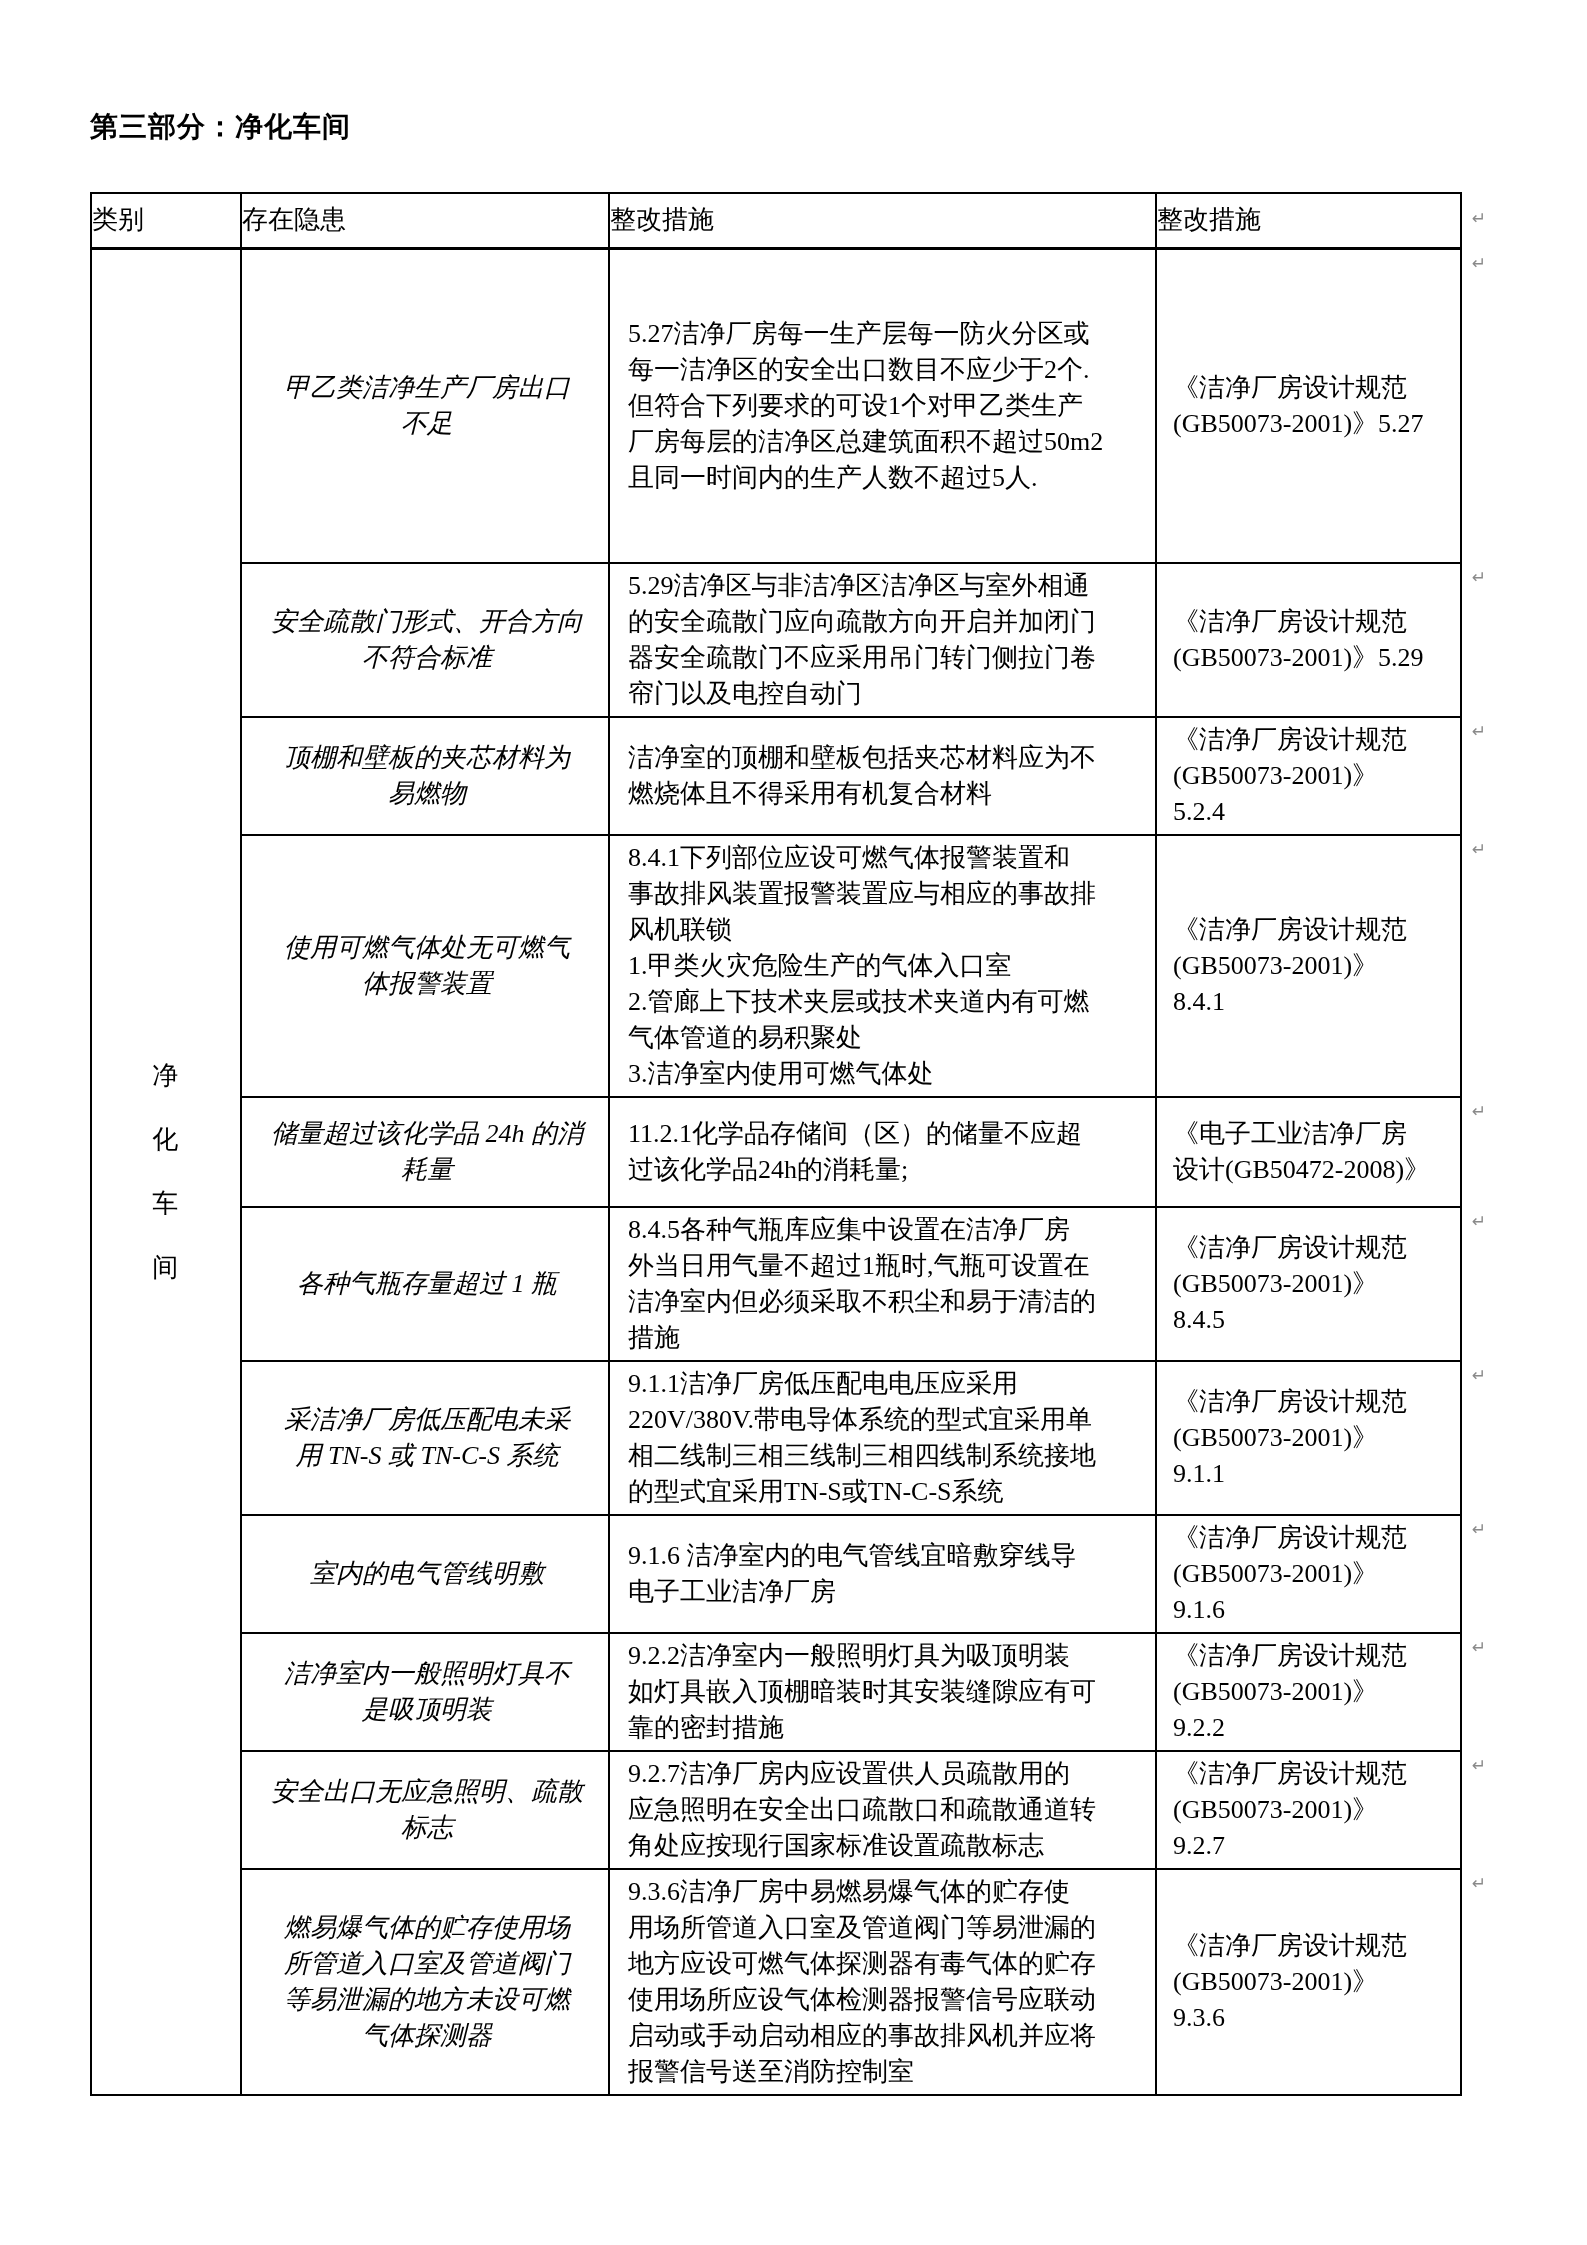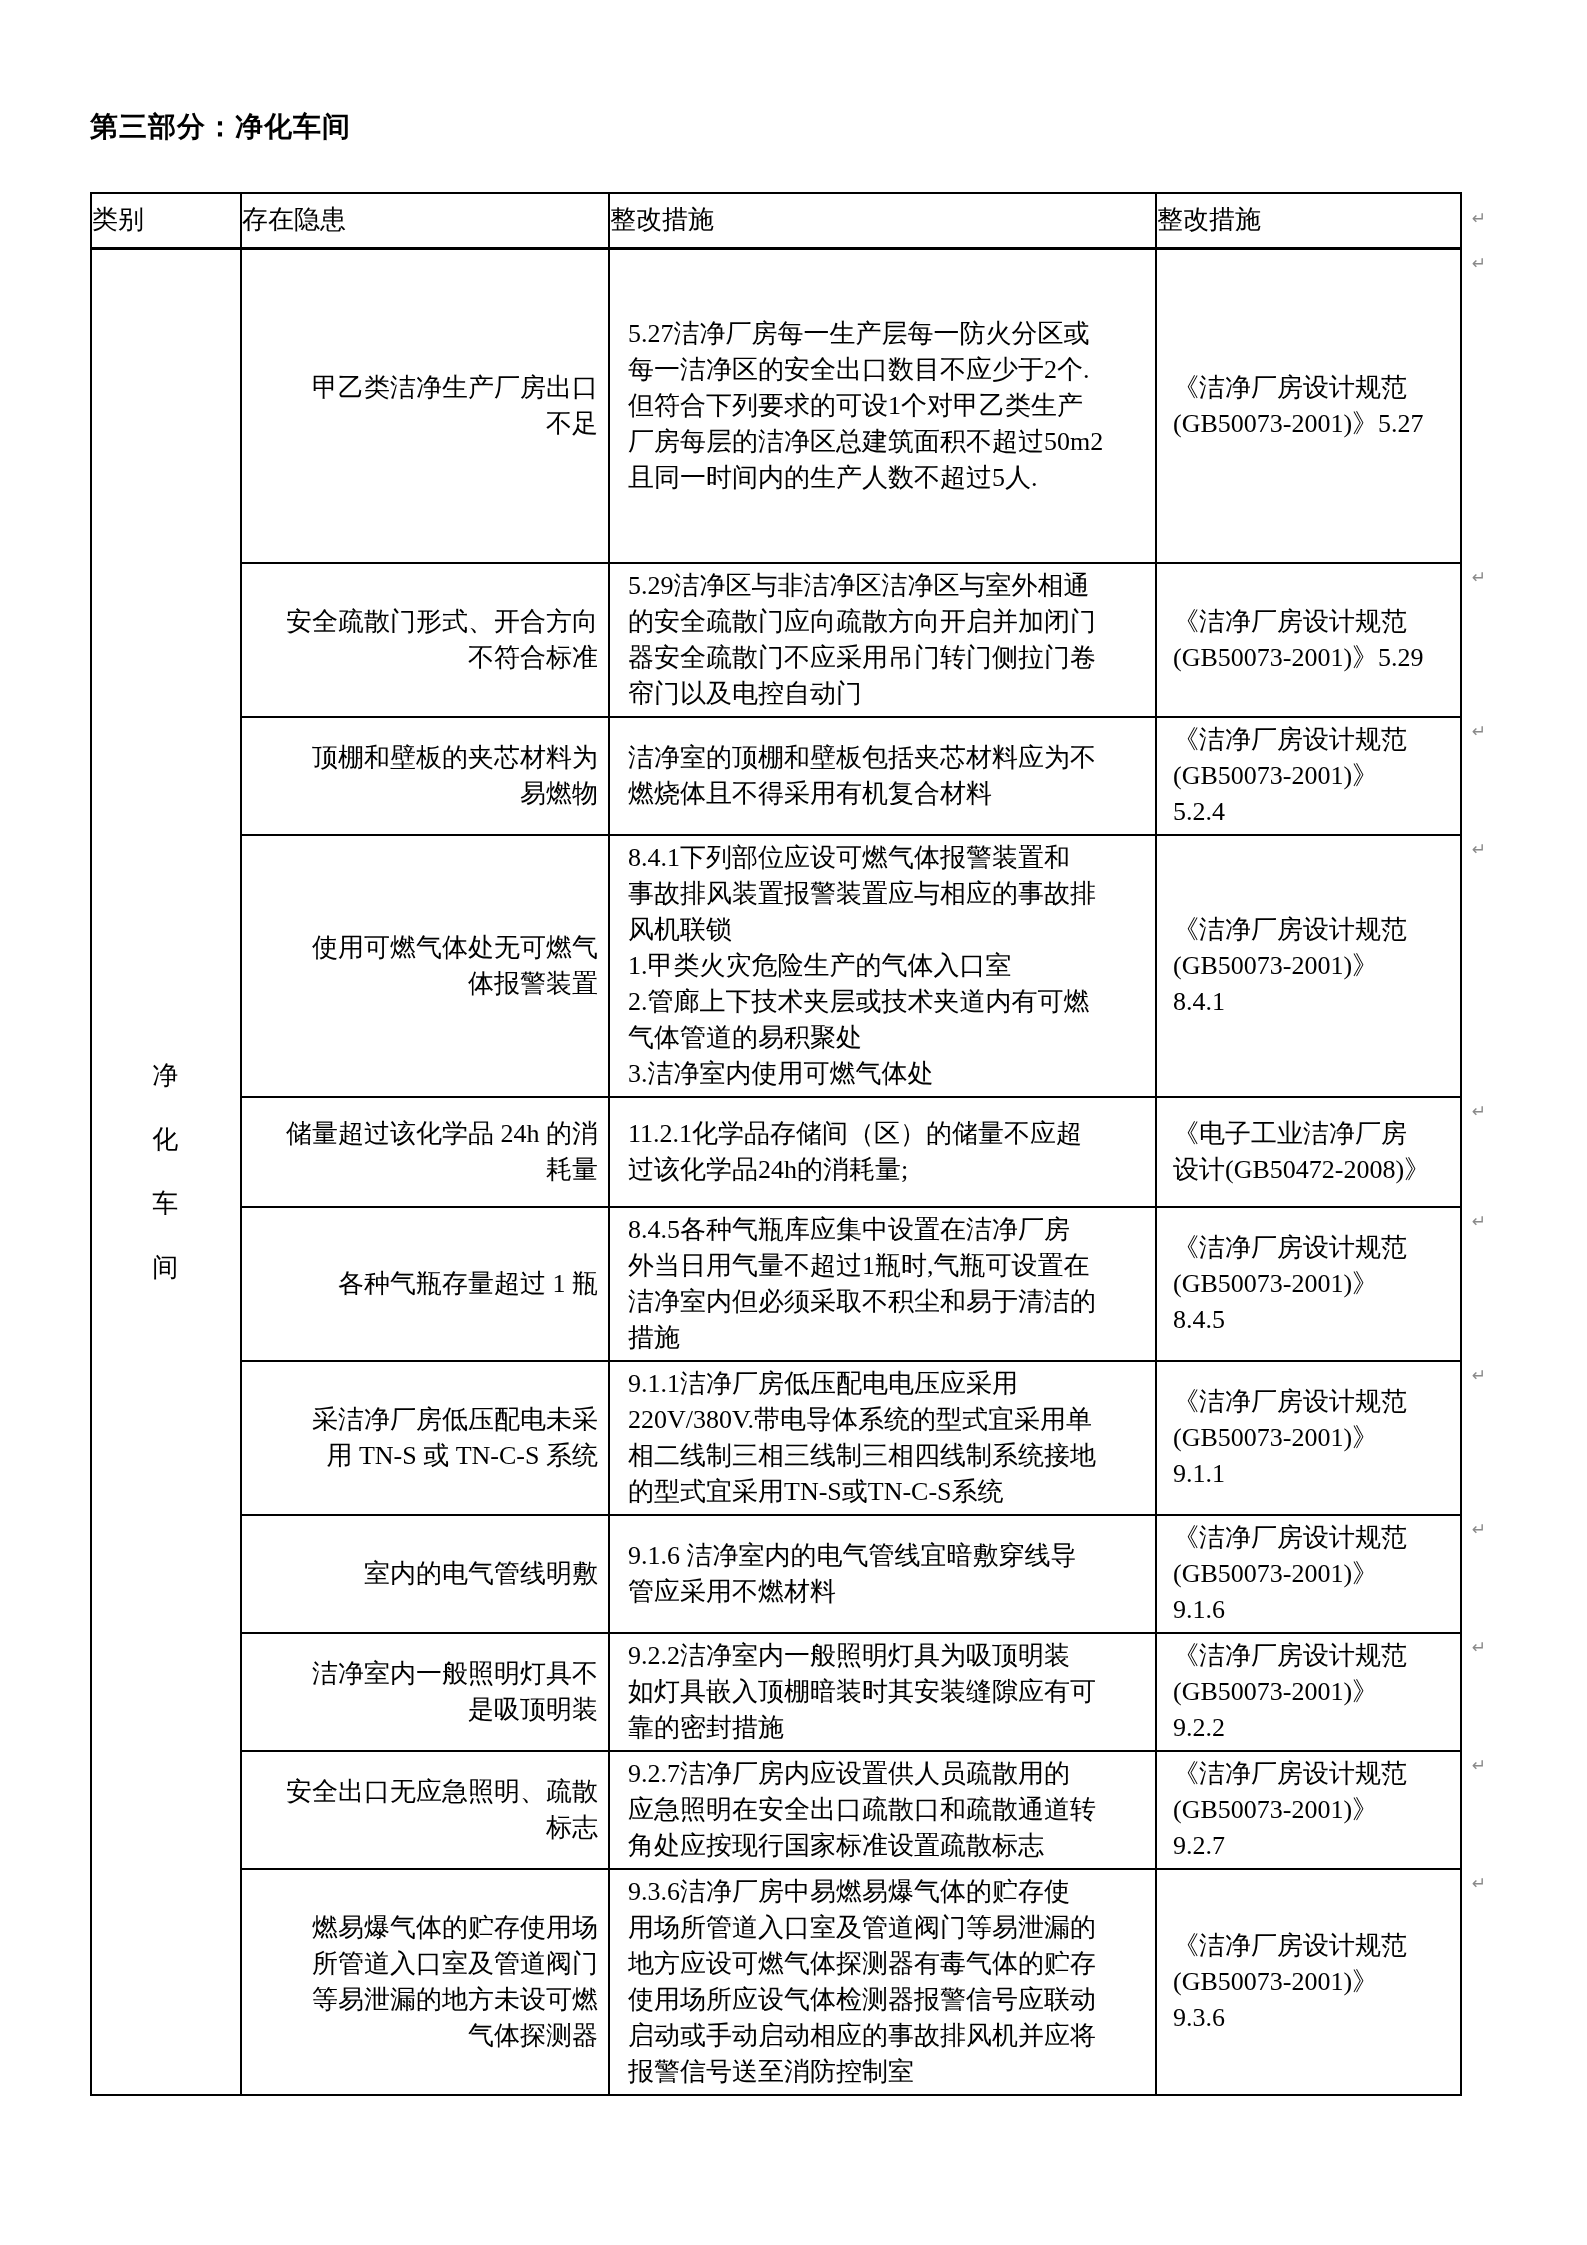--- a/index.html
+++ b/index.html
@@ -57,21 +57,21 @@
     text-align: center;
     vertical-align: middle;
   }
   td.cat .vtext {
     display: inline-block;
     width: 1.05em;
     word-break: break-all;
     line-height: 64px;
     text-align: left;
   }
-  td.hz  { text-align: right; padding: 4px 10px 4px 14px; }
+  td.hz  { text-align: center; padding: 4px 10px 4px 14px; font-style: italic; }
   td.ms  { text-align: left; padding: 4px 6px 4px 18px; }
   td.std, th.std { position: relative; }
   td.std { text-align: left; padding: 4px 4px 4px 16px; }
   .mark {
     position: absolute;
     right: -26px;
     top: 5px;
     color: #8a8a8a;
     font-size: 17px;
     line-height: 17px;
@@ -179,21 +179,21 @@
 220V/380V.带电导体系统的型式宜采用单
 相二线制三相三线制三相四线制系统接地
 的型式宜采用TN-S或TN-C-S系统</td>
         <td class="std"><span>《洁净厂房设计规范
 (GB50073-2001)》
 9.1.1</span><span class="mark">↵</span></td>
       </tr>
       <tr class="r7">
         <td class="hz">室内的电气管线明敷</td>
         <td class="ms">9.1.6 洁净室内的电气管线宜暗敷穿线导
-管应采用不燃材料</td>
+电子工业洁净厂房</td>
         <td class="std"><span>《洁净厂房设计规范
 (GB50073-2001)》
 9.1.6</span><span class="mark">↵</span></td>
       </tr>
       <tr class="r8">
         <td class="hz">洁净室内一般照明灯具不
 是吸顶明装</td>
         <td class="ms">9.2.2洁净室内一般照明灯具为吸顶明装
 如灯具嵌入顶棚暗装时其安装缝隙应有可
 靠的密封措施</td>

